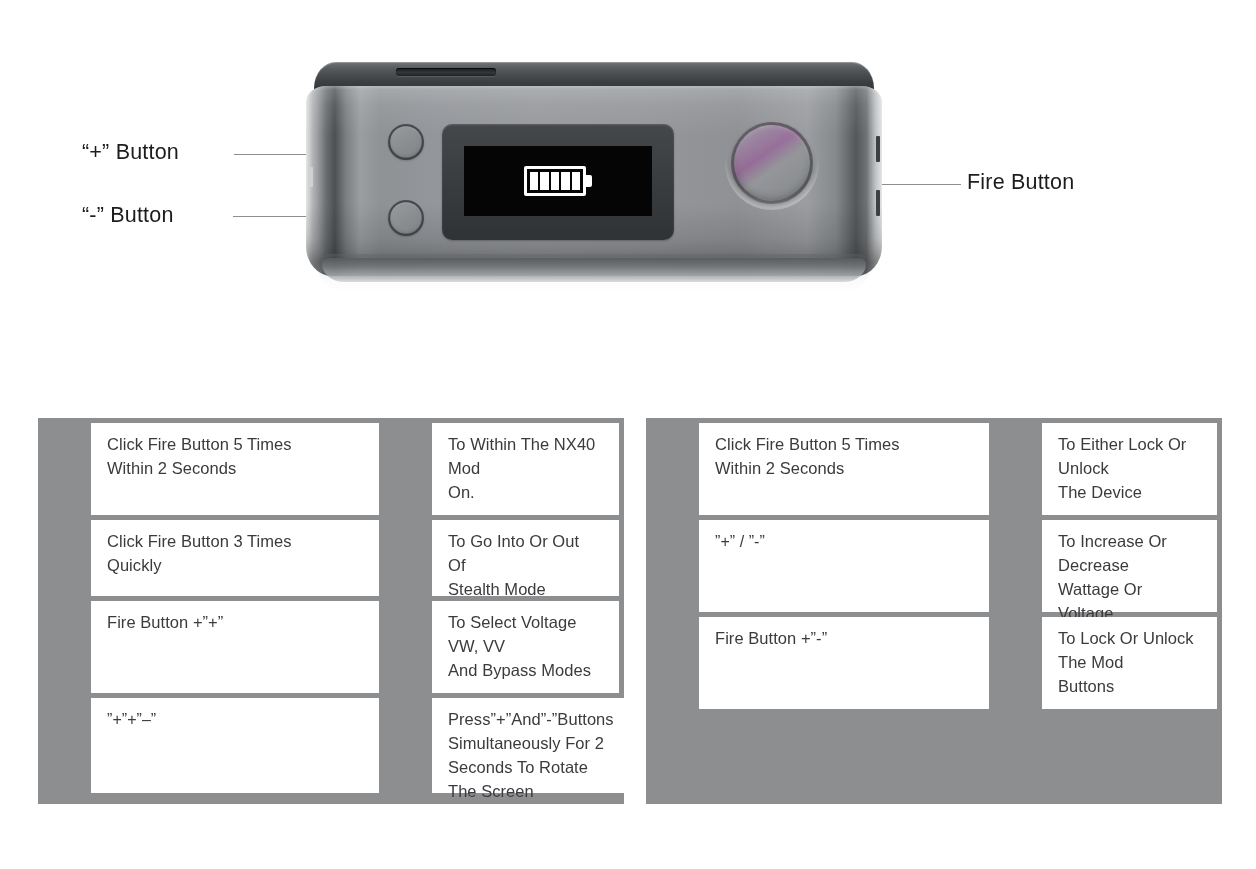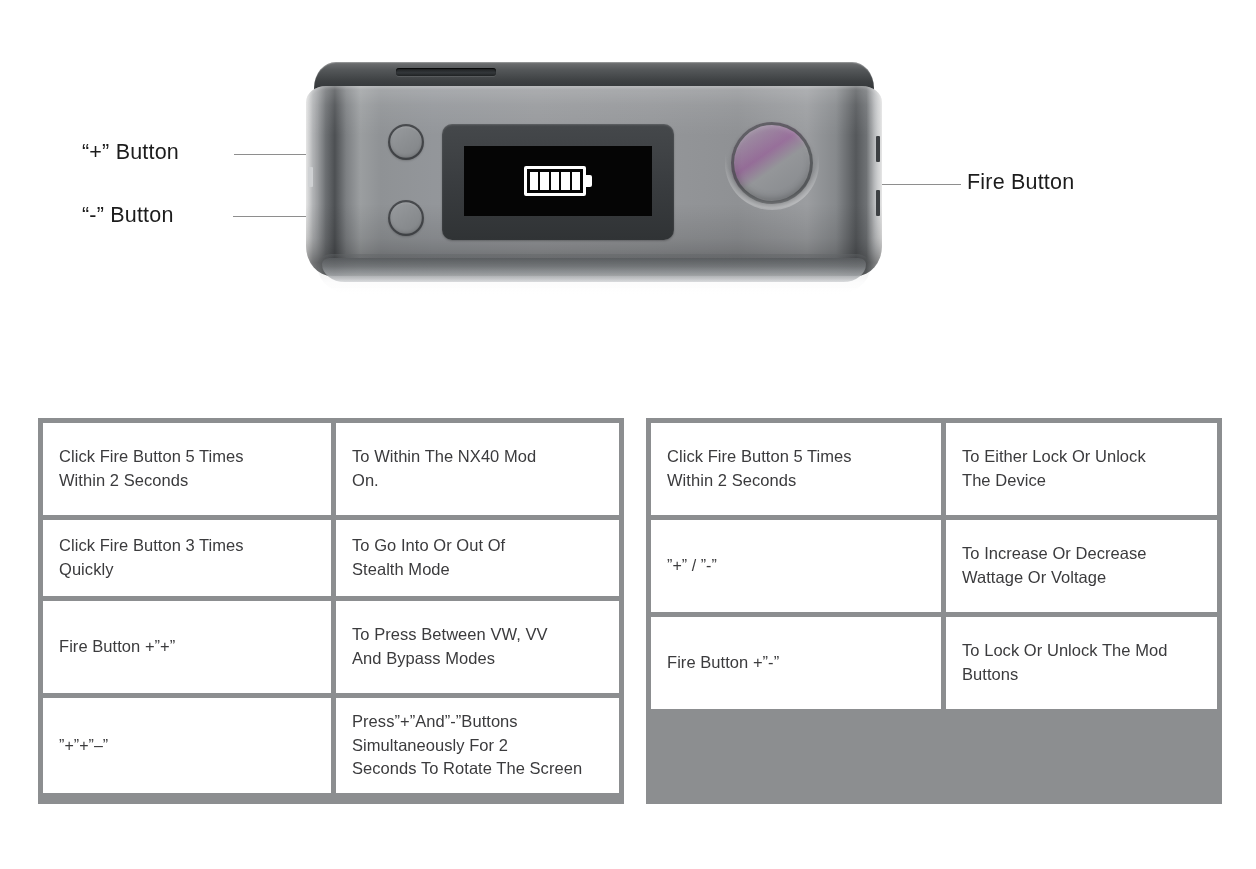--- a/index.html
+++ b/index.html
@@ -261,26 +261,26 @@
   #table-right { left: 646px; top: 418px; width: 576px; height: 386px; }
 
   .table-row {
     display: flex;
     gap: 5px;
   }
   .table-cell {
     background: #ffffff;
     box-sizing: border-box;
     display: flex;
-    align-items: center;
     padding: 10px 20px 10px 16px;
     font-size: 16.5px;
     line-height: 1.45;
     color: #3b3b3d;
     letter-spacing: .05px;
+    margin-left: 48px;
   }
   .cell-action { flex: 0 0 288px; }
   .cell-result { flex: 1 1 auto; }
 
   #table-right .cell-action { flex: 0 0 290px; }
 
   
   #table-left  .table-row:nth-child(1) .table-cell { height: 92px; }
   #table-left  .table-row:nth-child(2) .table-cell { height: 76px; }
   #table-left  .table-row:nth-child(3) .table-cell { height: 92px; }
@@ -364,21 +364,21 @@
       <span class="cell-text">To Go Into Or Out Of
 Stealth Mode</span>
     </div>
   </div>
 
   <div class="table-row">
     <div class="table-cell cell-action">
       <span class="cell-text">Fire Button +”+”</span>
     </div>
     <div class="table-cell cell-result">
-      <span class="cell-text">To Press Between VW, VV
+      <span class="cell-text">To Select Voltage VW, VV
 And Bypass Modes</span>
     </div>
   </div>
 
   <div class="table-row">
     <div class="table-cell cell-action quote-cell">
       <span class="cell-text">”+”+”–”</span>
     </div>
     <div class="table-cell cell-result">
       <span class="cell-text">Press”+”And”-”Buttons

